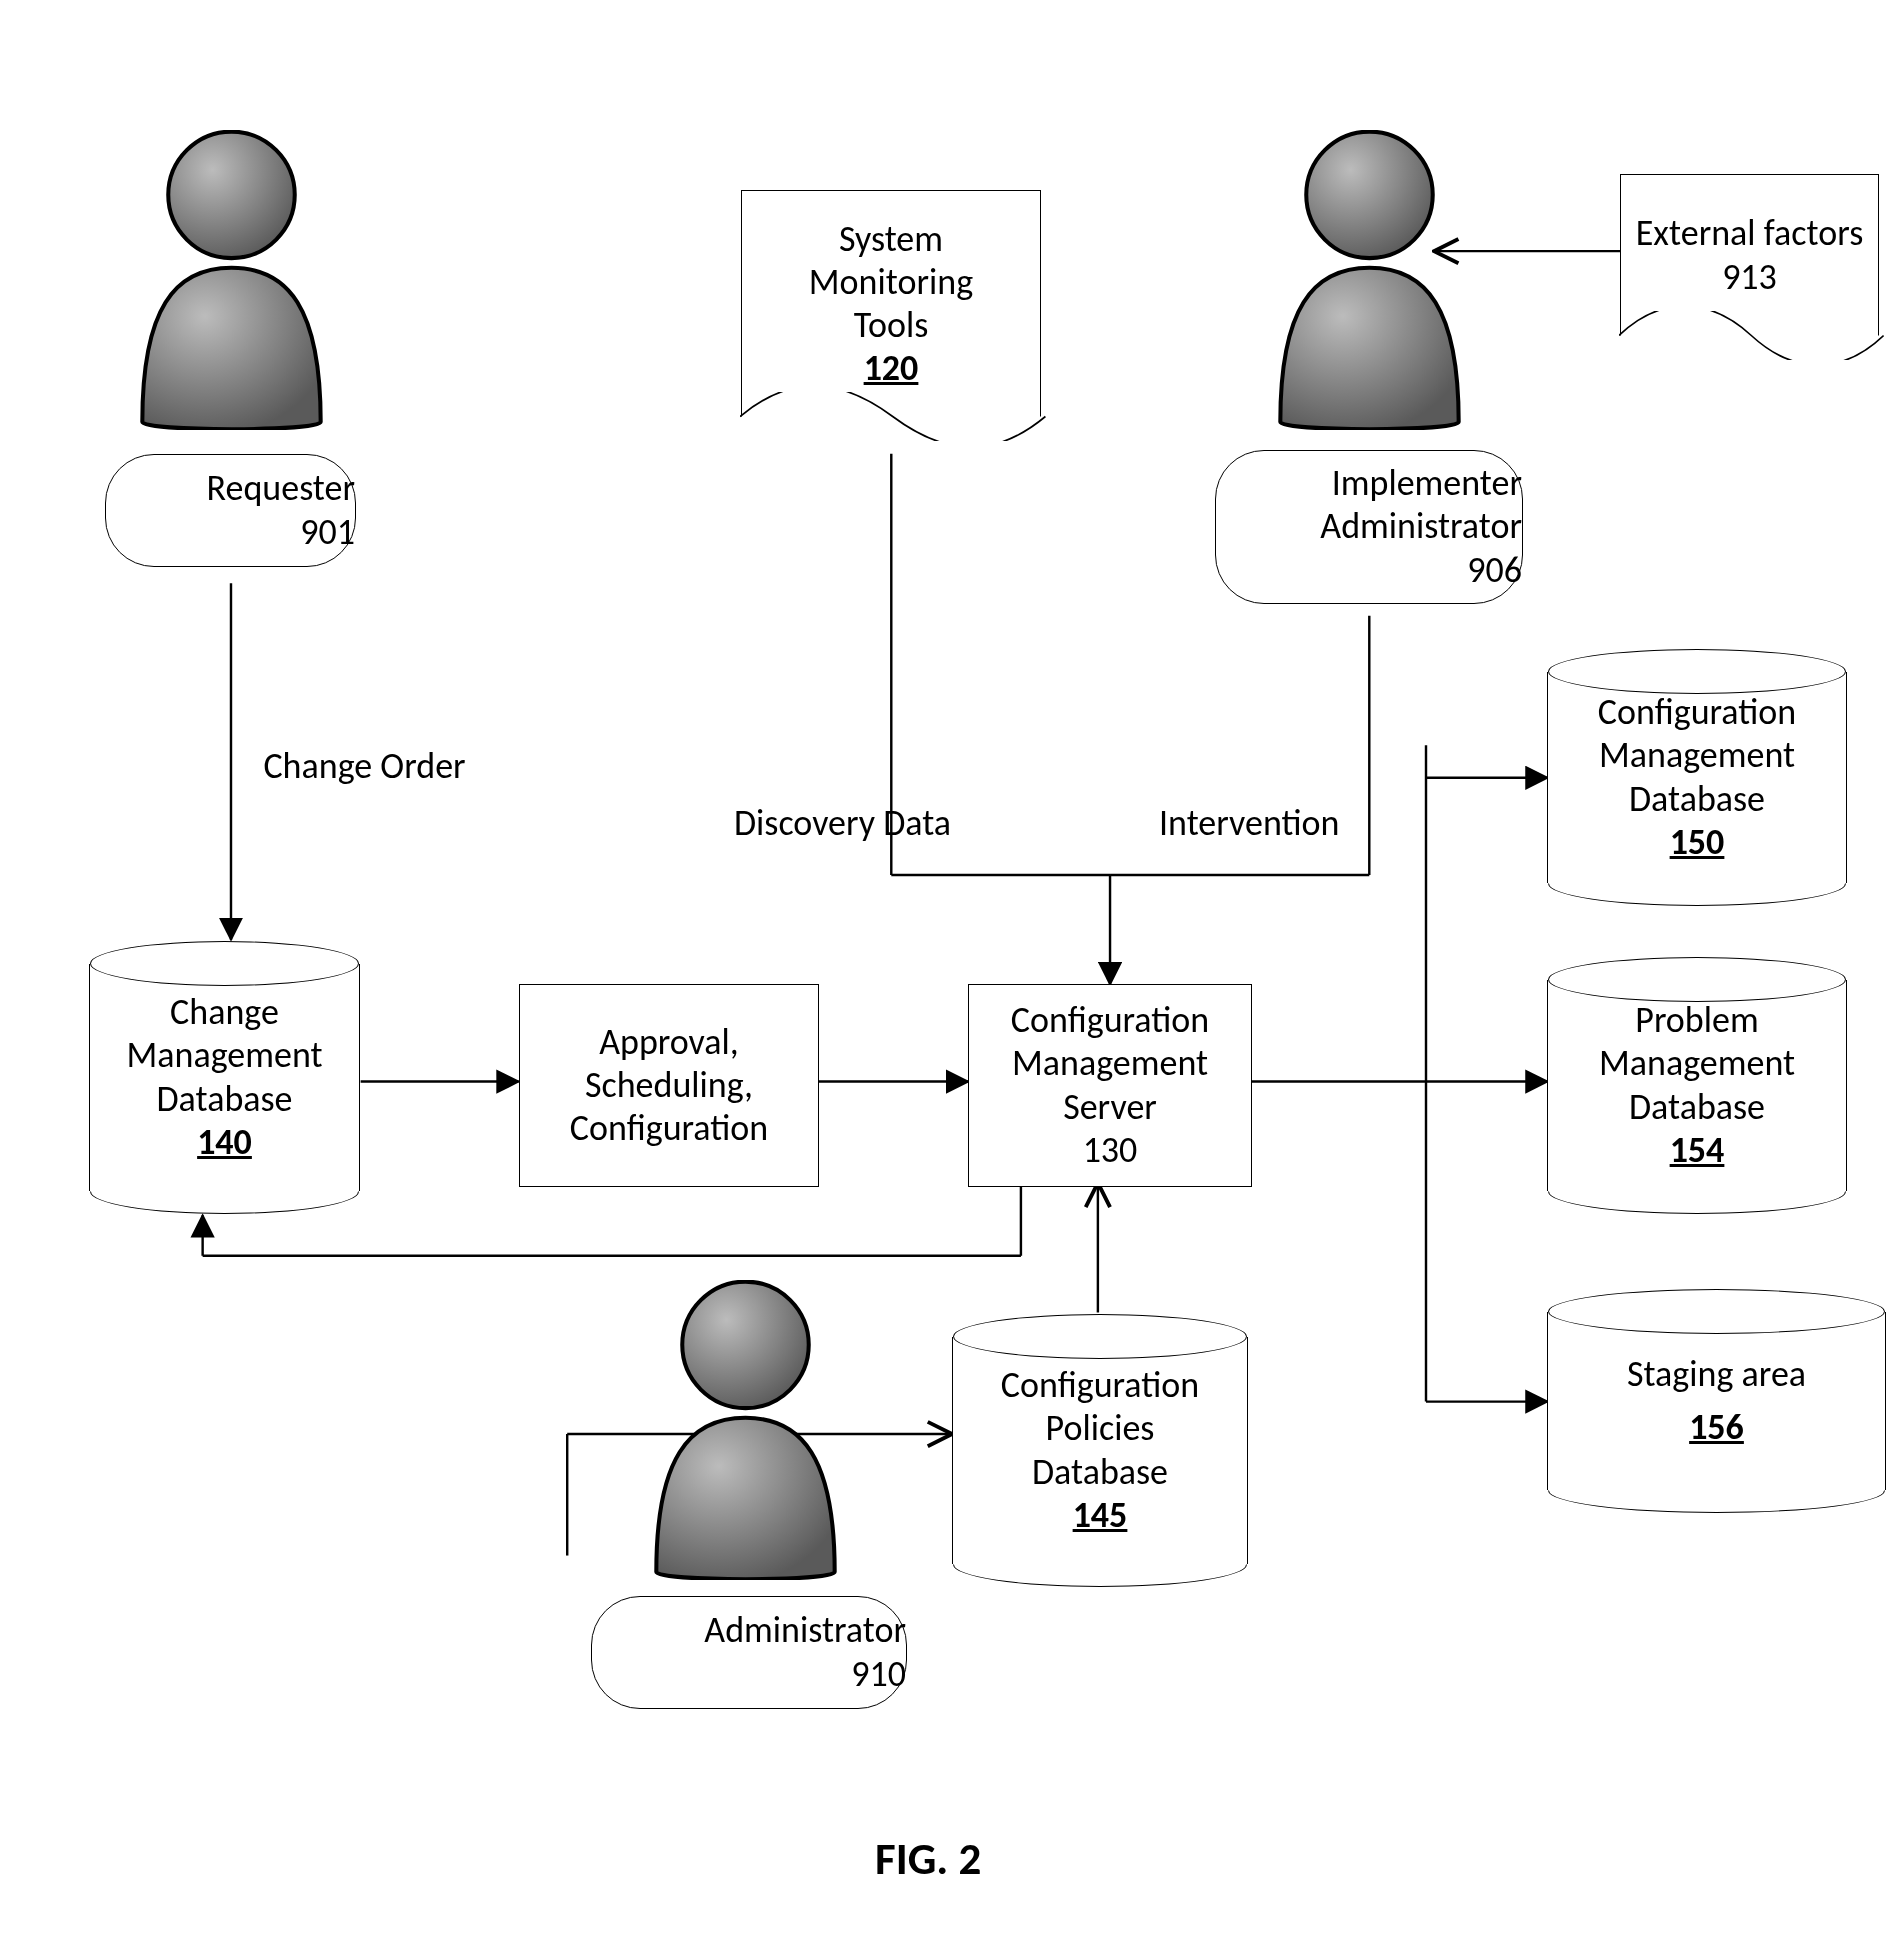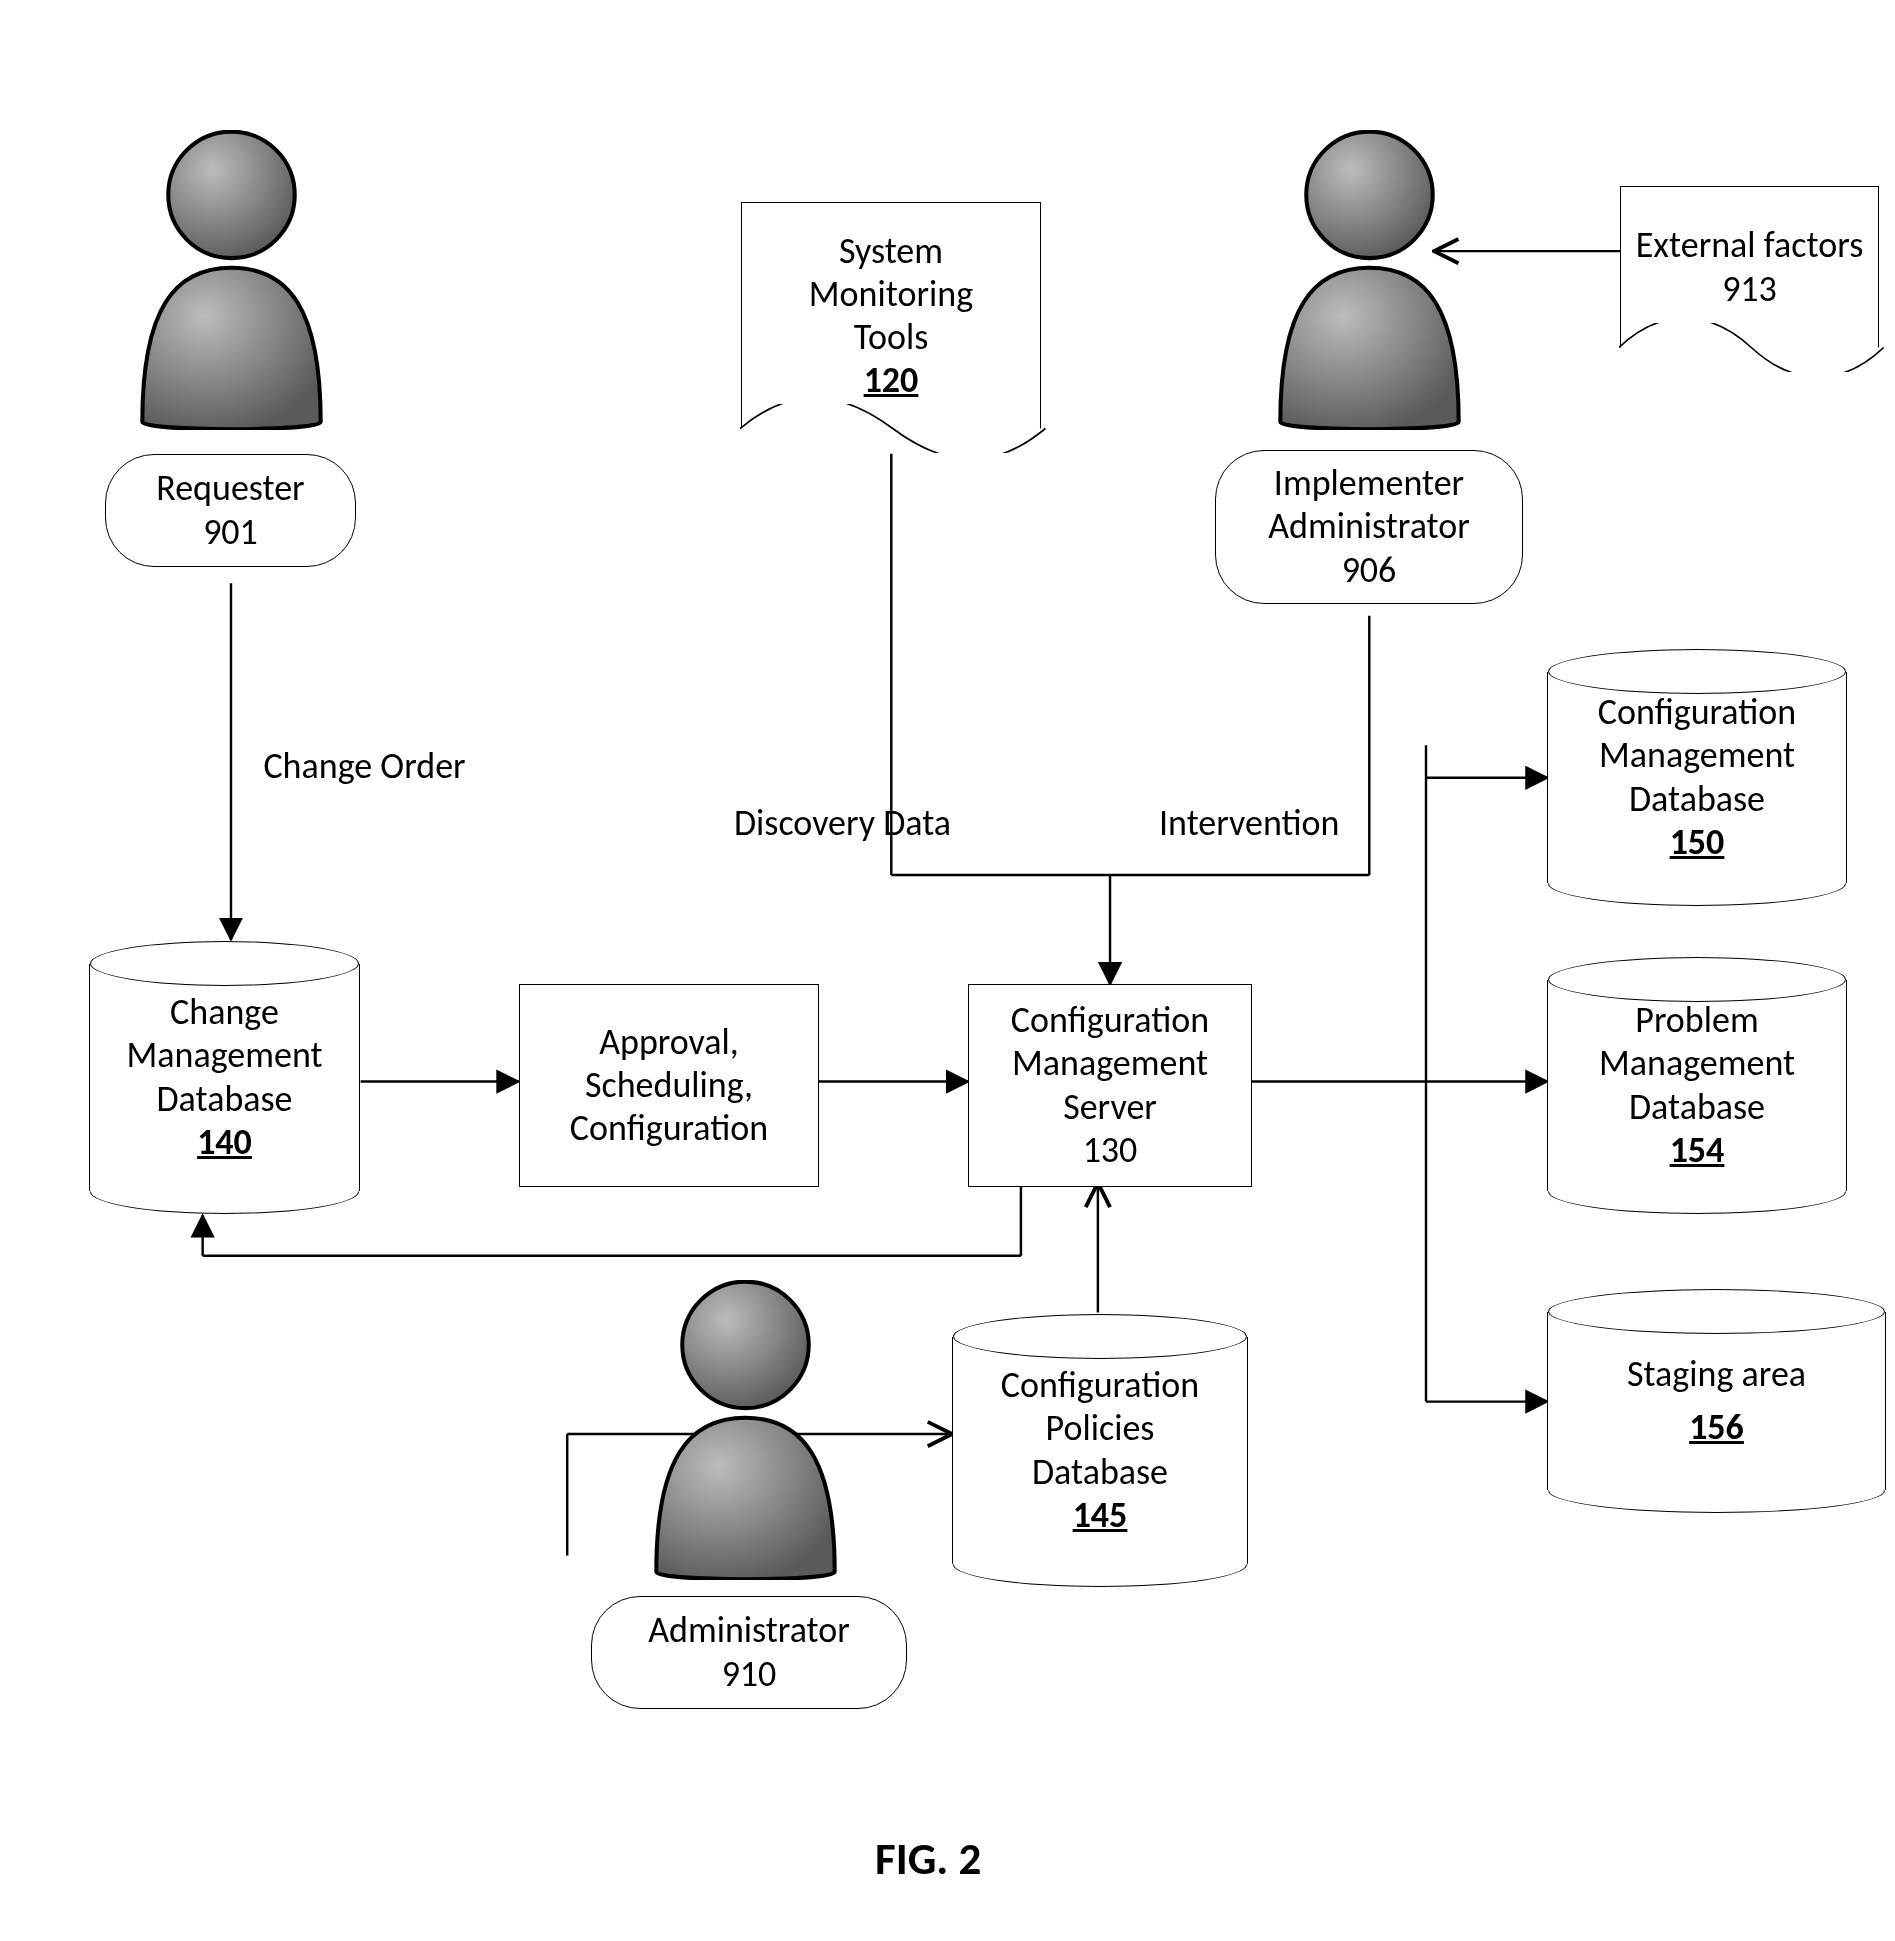--- a/index.html
+++ b/index.html
@@ -31,21 +31,21 @@
   .caption-label {
     display: block;
   }
   .pill {
     border: 1.6px solid #000;
     border-radius: 49px;
     background: #fff;
     display: flex;
     flex-direction: column;
     justify-content: center;
-    align-items: center;
+    align-items: flex-end;
   }
   .rect {
     border: 1.6px solid #000;
     background: #fff;
     display: flex;
     flex-direction: column;
     justify-content: center;
     align-items: center;
   }
   .cylinder {
@@ -78,21 +78,20 @@
   }
 
   .doc {
     border: 1.6px solid #000;
     border-bottom: none;
     background: #fff;
     display: flex;
     flex-direction: column;
     justify-content: center;
     align-items: center;
-    margin-top: 12px;
   }
   .doc-bottom {
     position: absolute;
     left: -1.6px;
     right: -1.6px;
     bottom: -24px;
     height: 49px;
   }
 
   .fig {

